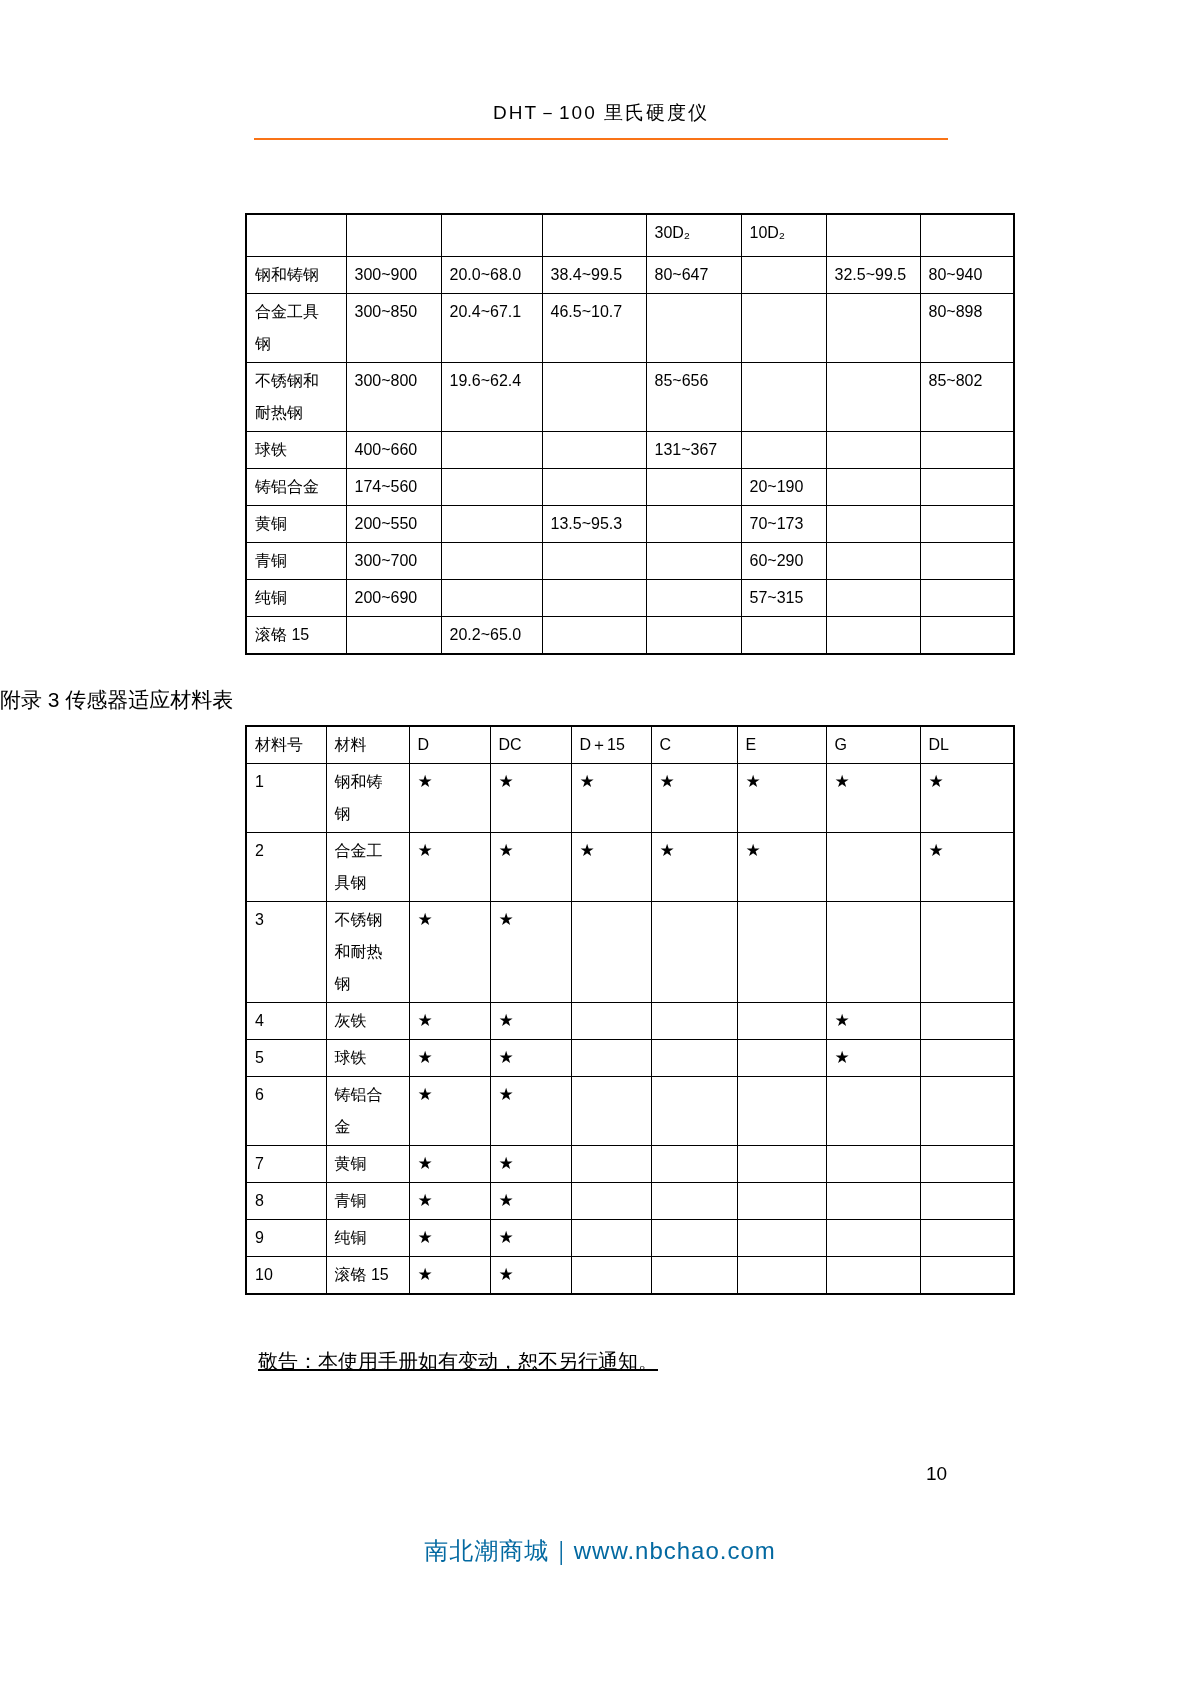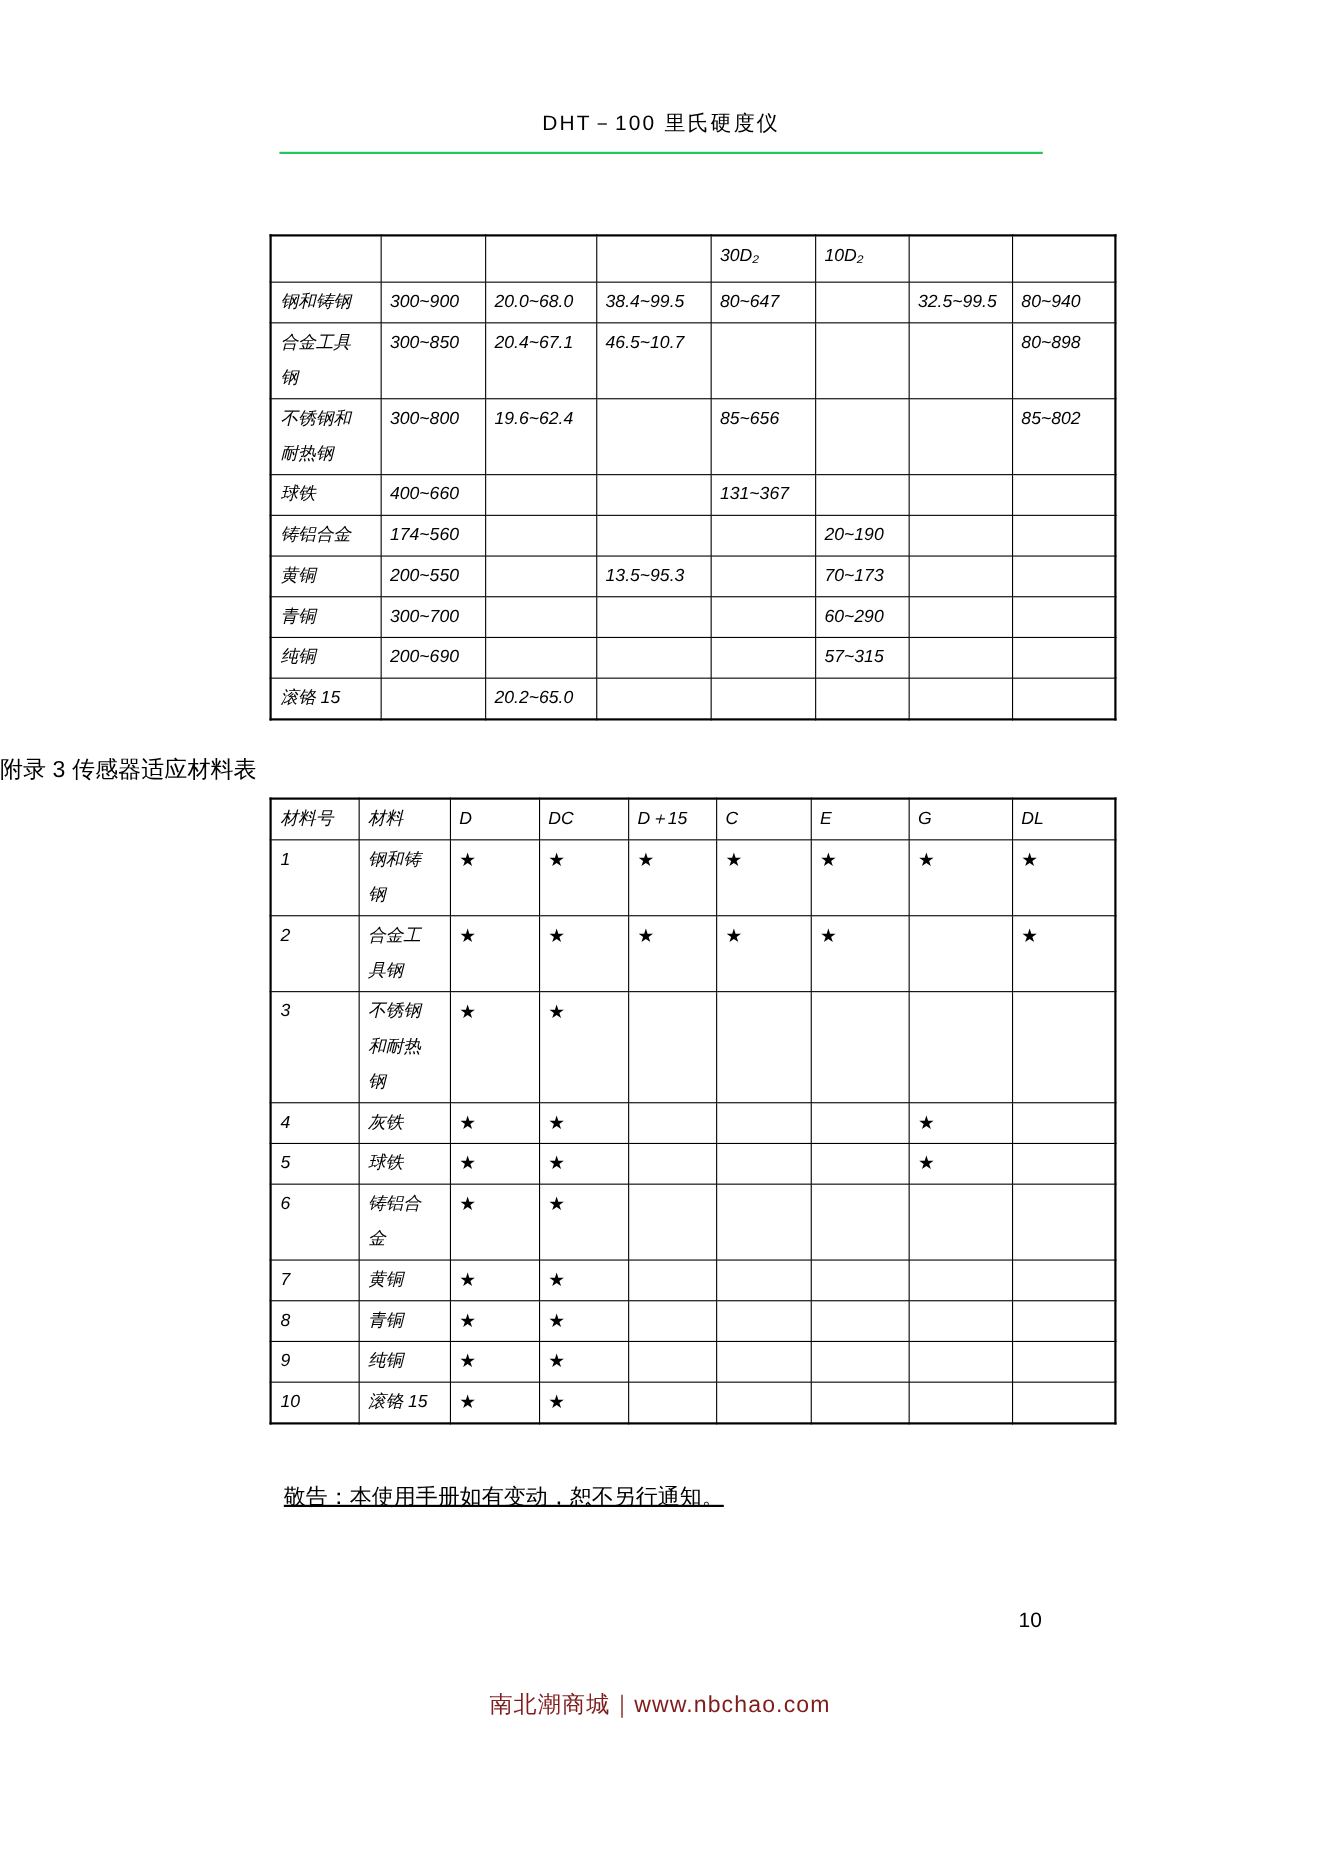--- a/index.html
+++ b/index.html
@@ -10,33 +10,32 @@
     color: #000000;
     font-family: "Liberation Sans", "DejaVu Sans", sans-serif;
     position: relative;
     overflow: hidden;
   }
   .header {
     width: 694px;
     margin: 100px 0 0 254px;
     text-align: center;
     padding-bottom: 12px;
-    border-bottom: 2px solid #22c55e;
+    border-bottom: 2px solid #f97316;
   }
   .header-title {
     font-size: 19px;
     line-height: 26px;
     letter-spacing: 2px;
   }
   table.tbl {
     border-collapse: collapse;
     table-layout: fixed;
     margin-left: 245px;
     border: 2px solid #000;
-    font-style: italic;
   }
   .tbl td, .tbl th {
     border: 1px solid #000;
     vertical-align: top;
     text-align: left;
     font-weight: 400;
     font-size: 16px;
     line-height: 32px;
     padding: 2px 6px 2px 8px;
     word-break: break-all;
@@ -61,22 +60,22 @@
     text-decoration: underline;
   }
   .page-number {
     margin-top: 88px;
     margin-left: 926px;
     font-size: 19px;
   }
   .footer {
     margin-top: 50px;
     text-align: center;
-    font-size: 21px;
-    color: #7f1d1d;
+    font-size: 24px;
+    color: #0369a1;
     letter-spacing: 1px;
   }
 </style>
 </head>
 <body>
 
 <div>
 
   <div class="header">
     <div class="header-title">DHT－100 里氏硬度仪</div>

